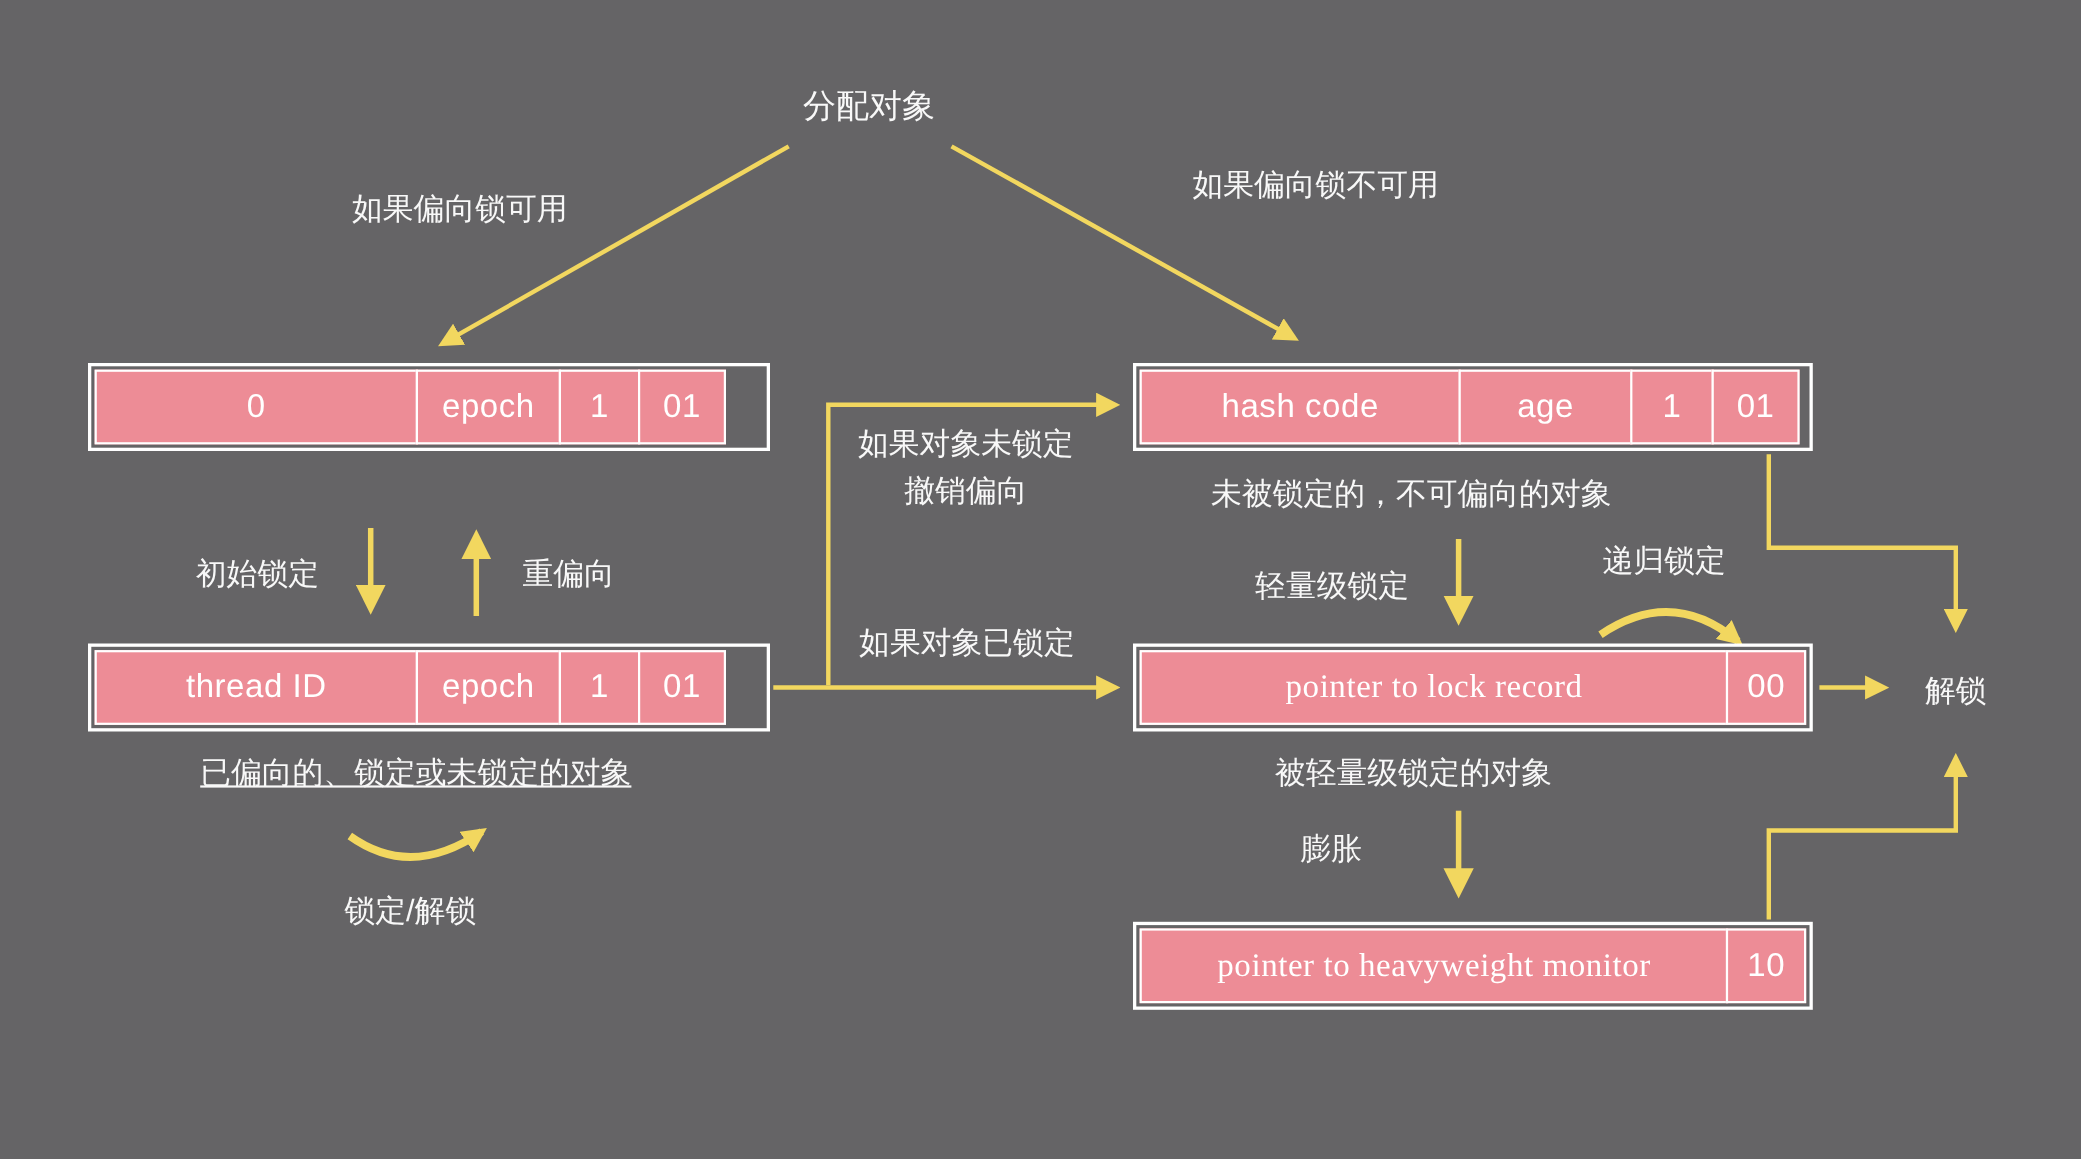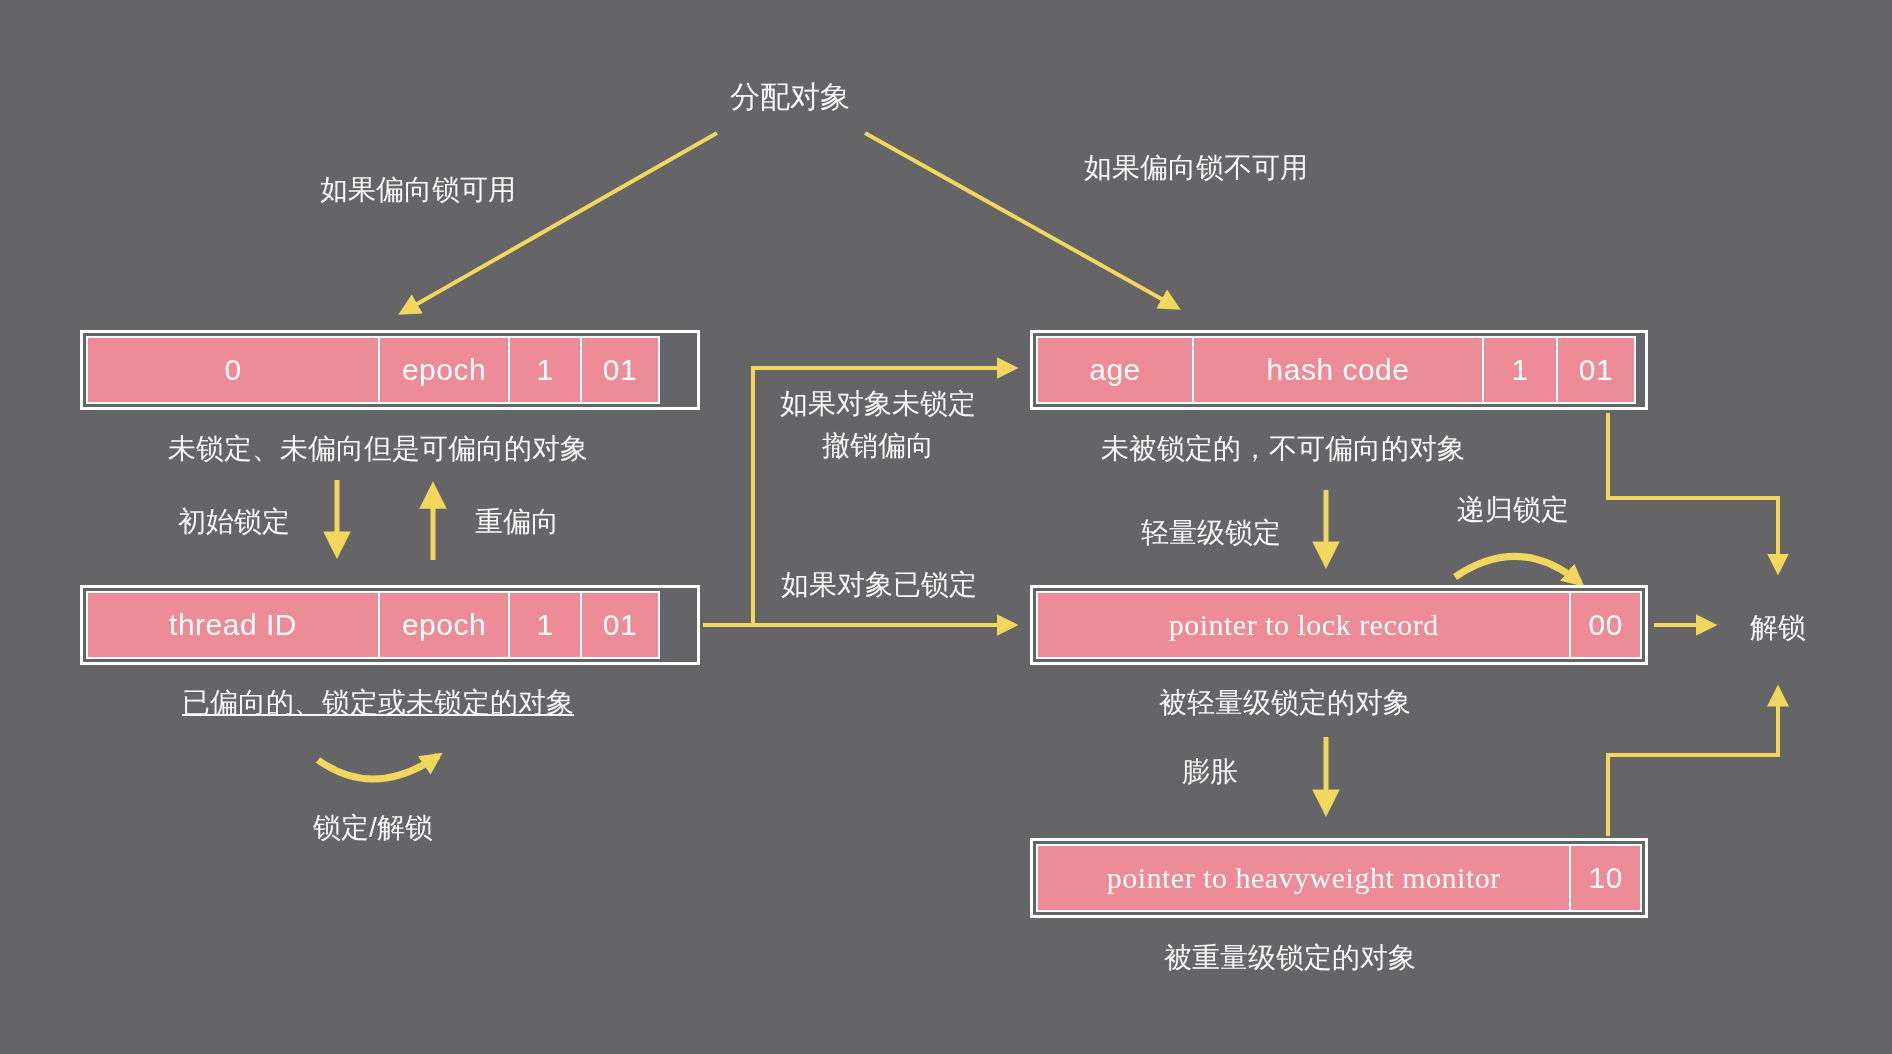--- a/index.html
+++ b/index.html
@@ -124,43 +124,41 @@
   <div class="lbl" style="left:1513px;top:510px;">递归锁定</div>
   <div class="lbl" style="left:1210px;top:772px;">膨胀</div>
   <div class="lbl" style="left:1778px;top:628px;">解锁</div>
 
   <div class="mw-box leftbox row1">
     <div class="mw-cell c1">0</div>
     <div class="mw-cell c2">epoch</div>
     <div class="mw-cell c3">1</div>
     <div class="mw-cell c4">01</div>
   </div>
-  <div class="lbl" style="left:378px;top:449px;">未锁定、未偏向但是可偏向的对象</div>
 
   <div class="mw-box leftbox row2">
     <div class="mw-cell c1">thread ID</div>
     <div class="mw-cell c2">epoch</div>
     <div class="mw-cell c3">1</div>
     <div class="mw-cell c4">01</div>
   </div>
   <div class="lbl" style="left:378px;top:703px;text-decoration:underline;">已偏向的、锁定或未锁定的对象</div>
 
   <div class="mw-box rightbox row1">
+    <div class="mw-cell c1">hash code</div>
     <div class="mw-cell c2">age</div>
-    <div class="mw-cell c1">hash code</div>
     <div class="mw-cell c3">1</div>
     <div class="mw-cell c4">01</div>
   </div>
   <div class="lbl" style="left:1283px;top:449px;text-align:right;">未被锁定的，不可偏向的对象</div>
 
   <div class="mw-box rightbox row2">
     <div class="mw-cell p1">pointer to lock record</div>
     <div class="mw-cell p2">00</div>
   </div>
   <div class="lbl" style="left:1285px;top:703px;">被轻量级锁定的对象</div>
 
   <div class="mw-box rightbox row3">
     <div class="mw-cell p1">pointer to heavyweight monitor</div>
     <div class="mw-cell p2">10</div>
   </div>
-  <div class="lbl" style="left:1290px;top:958px;">被重量级锁定的对象</div>
 
 </div>
 
 </body></html>

